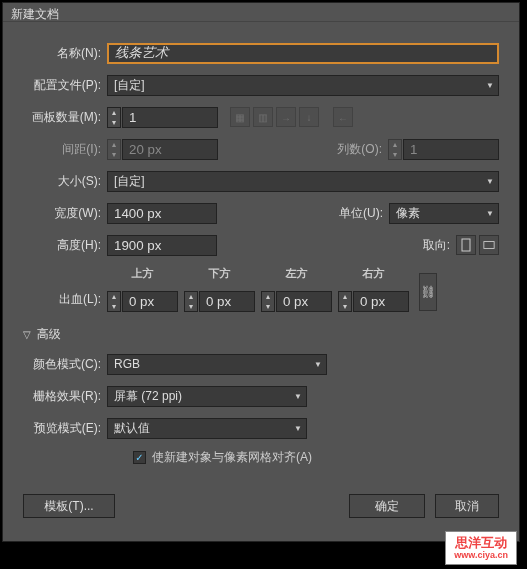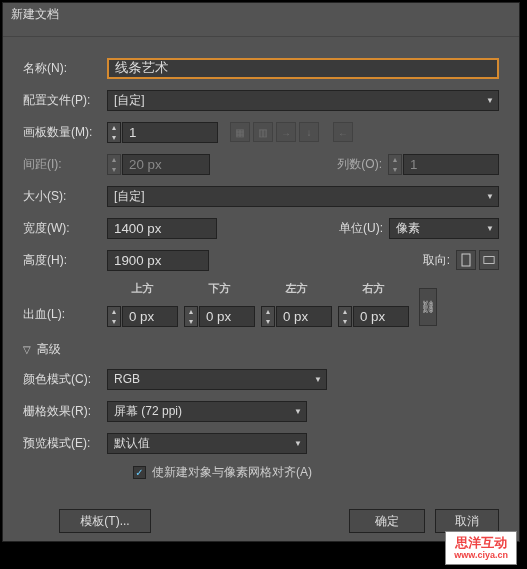--- a/index.html
+++ b/index.html
@@ -1,25 +1,25 @@
 <!DOCTYPE html>
 <html><head>
 <meta charset="utf-8">
 <style>
 * { box-sizing: border-box; margin: 0; padding: 0; }
 body { width: 527px; height: 569px; background: #000; font-family: "Microsoft YaHei", sans-serif; font-size: 12px; color: #ccc; }
 .dialog { position: absolute; top: 2px; left: 2px; width: 518px; height: 540px; background: #535353; border: 1px solid #222; }
-.titlebar { height: 34px; background: #535353; border-bottom: 1px solid #444; padding: 3px 8px; color: #ddd; }
+.titlebar { height: 19px; background: #535353; border-bottom: 1px solid #444; padding: 3px 8px; color: #ddd; }
 .content { padding: 20px 20px 10px 20px; }
 .row { display: flex; align-items: center; margin-bottom: 10px; min-height: 22px; }
-.label { text-align: left; margin-right: 6px; color: #ddd; white-space: nowrap; }
+.label { text-align: right; margin-right: 6px; color: #ddd; white-space: nowrap; }
 .lbl-main { width: 78px; }
 .lbl-sub { width: 78px; color: #aaa; }
 .input-text { height: 21px; background: #3a3a3a; border: 1px solid #222; color: #ddd; padding: 2px 6px; }
-.input-text.highlight { border: 2px solid #d68a2f; background: #3a3a3a; }
+.input-text.highlight { border: 2px solid #d68a2f; background: #3a3a3a; font-style: italic; }
 .input-text.disabled { color: #888; }
 .dropdown { height: 21px; background: #3a3a3a; border: 1px solid #222; color: #ddd; padding: 2px 6px; position: relative; display: flex; align-items: center; }
 .dropdown::after { content: "▼"; position: absolute; right: 4px; font-size: 8px; color: #ccc; }
 .stepper { width: 14px; height: 21px; background: #4a4a4a; border: 1px solid #222; display: flex; flex-direction: column; margin-right: 1px; }
 .stepper::before { content: "▴"; font-size: 8px; text-align: center; line-height: 10px; color: #ccc; }
 .stepper::after { content: "▾"; font-size: 8px; text-align: center; line-height: 10px; color: #ccc; }
 .icon-group { display: flex; gap: 3px; margin-left: 12px; }
 .icon-btn { width: 20px; height: 20px; background: #4a4a4a; border: 1px solid #333; display: flex; align-items: center; justify-content: center; font-size: 10px; color: #888; }
 .icon-btn.dim { opacity: 0.5; }
 .bleed-row { display: flex; align-items: center; }
@@ -30,21 +30,21 @@
 .section-header { display: flex; align-items: center; margin: 14px 0 10px 0; color: #ddd; }
 .section-header::before { content: "▽"; font-size: 10px; margin-right: 6px; color: #ccc; }
 .checkbox-row { display: flex; align-items: center; margin-left: 110px; margin-top: 4px; }
 .checkbox { width: 13px; height: 13px; background: #3a3a3a; border: 1px solid #222; margin-right: 6px; color: #6cf; font-size: 10px; text-align: center; line-height: 11px; }
 .orient-btns { display: flex; gap: 3px; }
 .orient-btn { width: 20px; height: 20px; background: #4a4a4a; border: 1px solid #333; display: flex; align-items: center; justify-content: center; }
 .orient-btn svg { width: 12px; height: 14px; }
 .link-btn { width: 18px; height: 38px; background: #4a4a4a; border: 1px solid #333; display: flex; align-items: center; justify-content: center; color: #ccc; margin-left: 4px; align-self: flex-end; margin-bottom: 1px; }
 .footer { display: flex; padding: 18px 20px 0 20px; }
 .btn { height: 24px; padding: 0 16px; background: #4a4a4a; border: 1px solid #222; color: #ddd; display: flex; align-items: center; justify-content: center; cursor: pointer; }
-.btn-templates { width: 92px; margin-left: 36px; }
+.btn-templates { width: 92px; }
 .footer-spacer { flex: 1; }
 .btn-ok { width: 76px; margin-right: 10px; }
 .btn-cancel { width: 64px; }
 .watermark { position: absolute; bottom: 4px; right: 10px; background: #fff; color: #ef4444; font-weight: bold; padding: 3px 8px; border: 1px solid #888; font-size: 13px; text-align: center; line-height: 1.2; }
 .watermark .sub { font-size: 9px; font-weight: bold; display: block; }
 .flex-sp { flex: 1; }
 </style>
 </head>
 <body>
 
@@ -76,21 +76,21 @@
         <div class="icon-btn dim">→</div>
         <div class="icon-btn dim">↓</div>
       </div>
       <div style="width:14px"></div>
       <div class="icon-btn dim">←</div>
     </div>
 
     <div class="row">
       <span class="label lbl-sub">间距(I):</span>
       <div class="stepper" style="opacity:.5"></div>
-      <input class="input-text disabled" style="width: 88px;" value="20 px">
+      <input class="input-text disabled" style="width: 96px;" value="20 px">
       <div class="flex-sp"></div>
       <span class="label" style="color:#aaa">列数(O):</span>
       <div class="stepper" style="opacity:.5"></div>
       <input class="input-text disabled" style="width: 96px;" value="1">
     </div>
 
     <div class="row">
       <span class="label lbl-main">大小(S):</span>
       <div class="dropdown" style="flex:1">
         <span>[自定]</span>
@@ -102,21 +102,21 @@
       <input class="input-text" style="width: 110px;" value="1400 px">
       <div class="flex-sp"></div>
       <span class="label">单位(U):</span>
       <div class="dropdown" style="width:110px">
         <span>像素</span>
       </div>
     </div>
 
     <div class="row">
       <span class="label lbl-main">高度(H):</span>
-      <input class="input-text" style="width: 102px;" value="1900 px">
+      <input class="input-text" style="width: 110px;" value="1900 px">
       <div class="flex-sp"></div>
       <span class="label">取向:</span>
       <div class="orient-btns">
         <div class="orient-btn">
             <svg viewBox="0 0 10 14">
               <rect x="1" y="1" width="8" height="12" fill="none" stroke="#ccc"></rect>
             </svg>
           </div>
         <div class="orient-btn">
             <svg viewBox="0 0 14 10">

